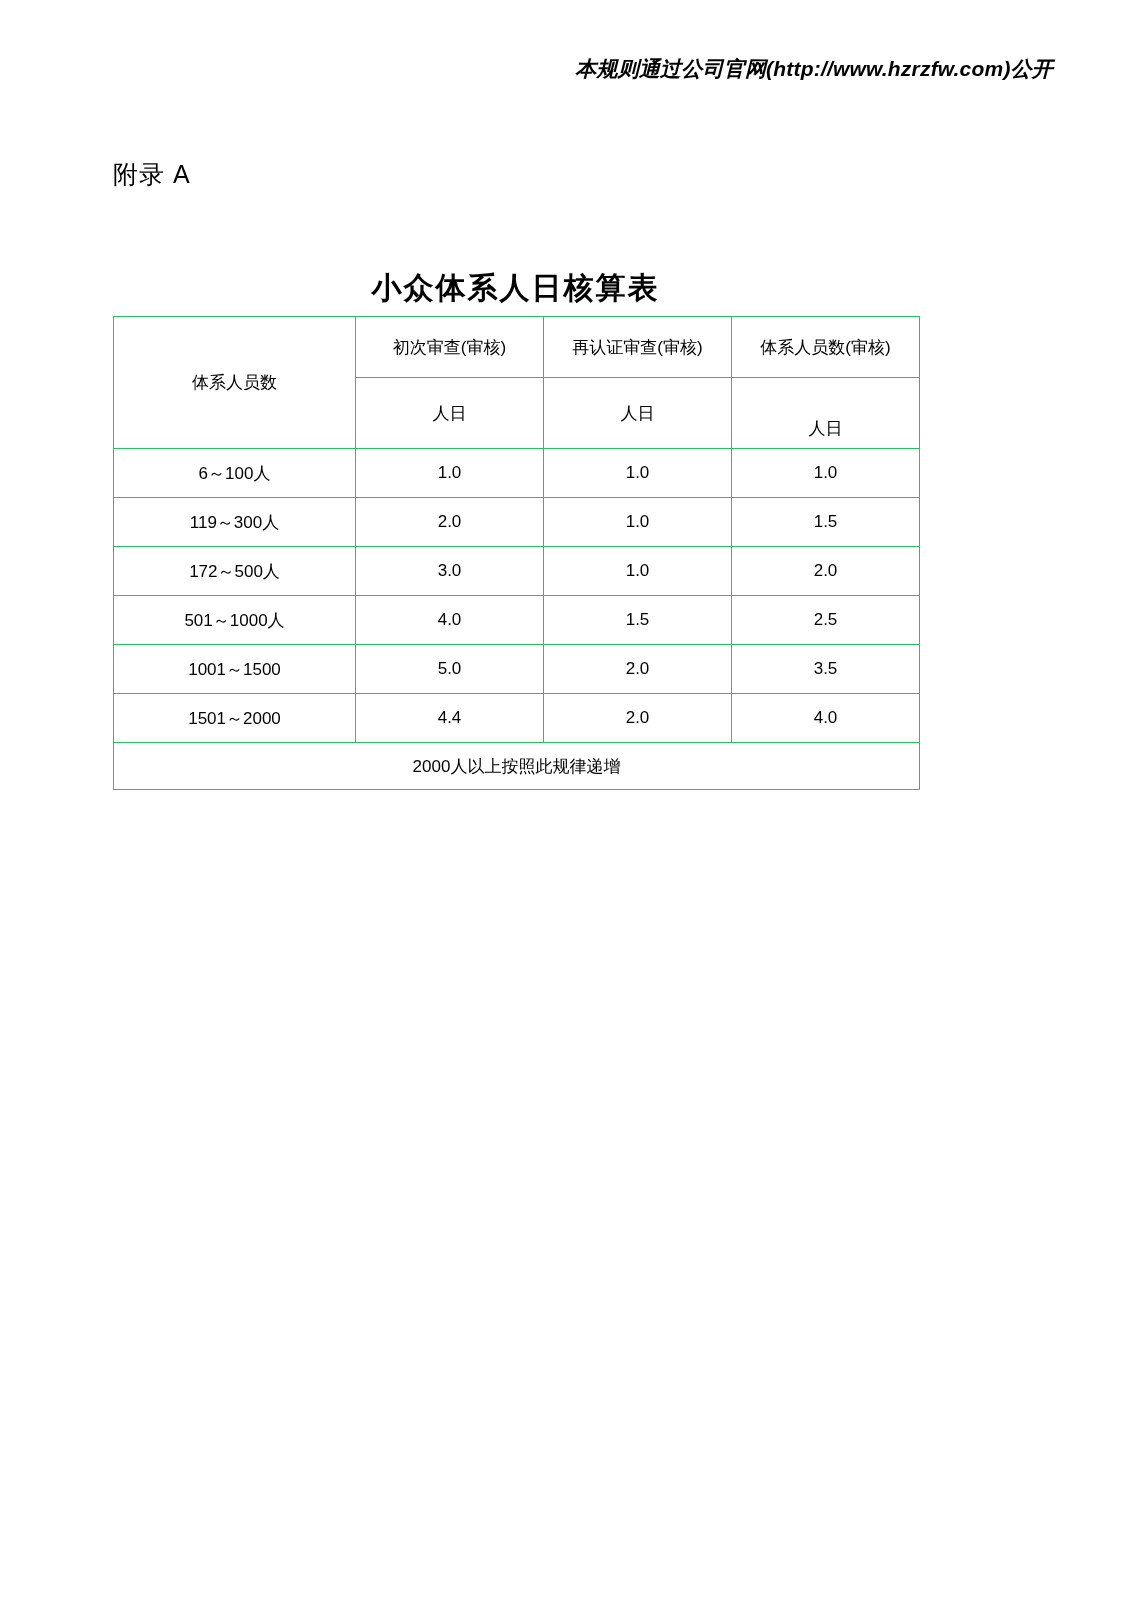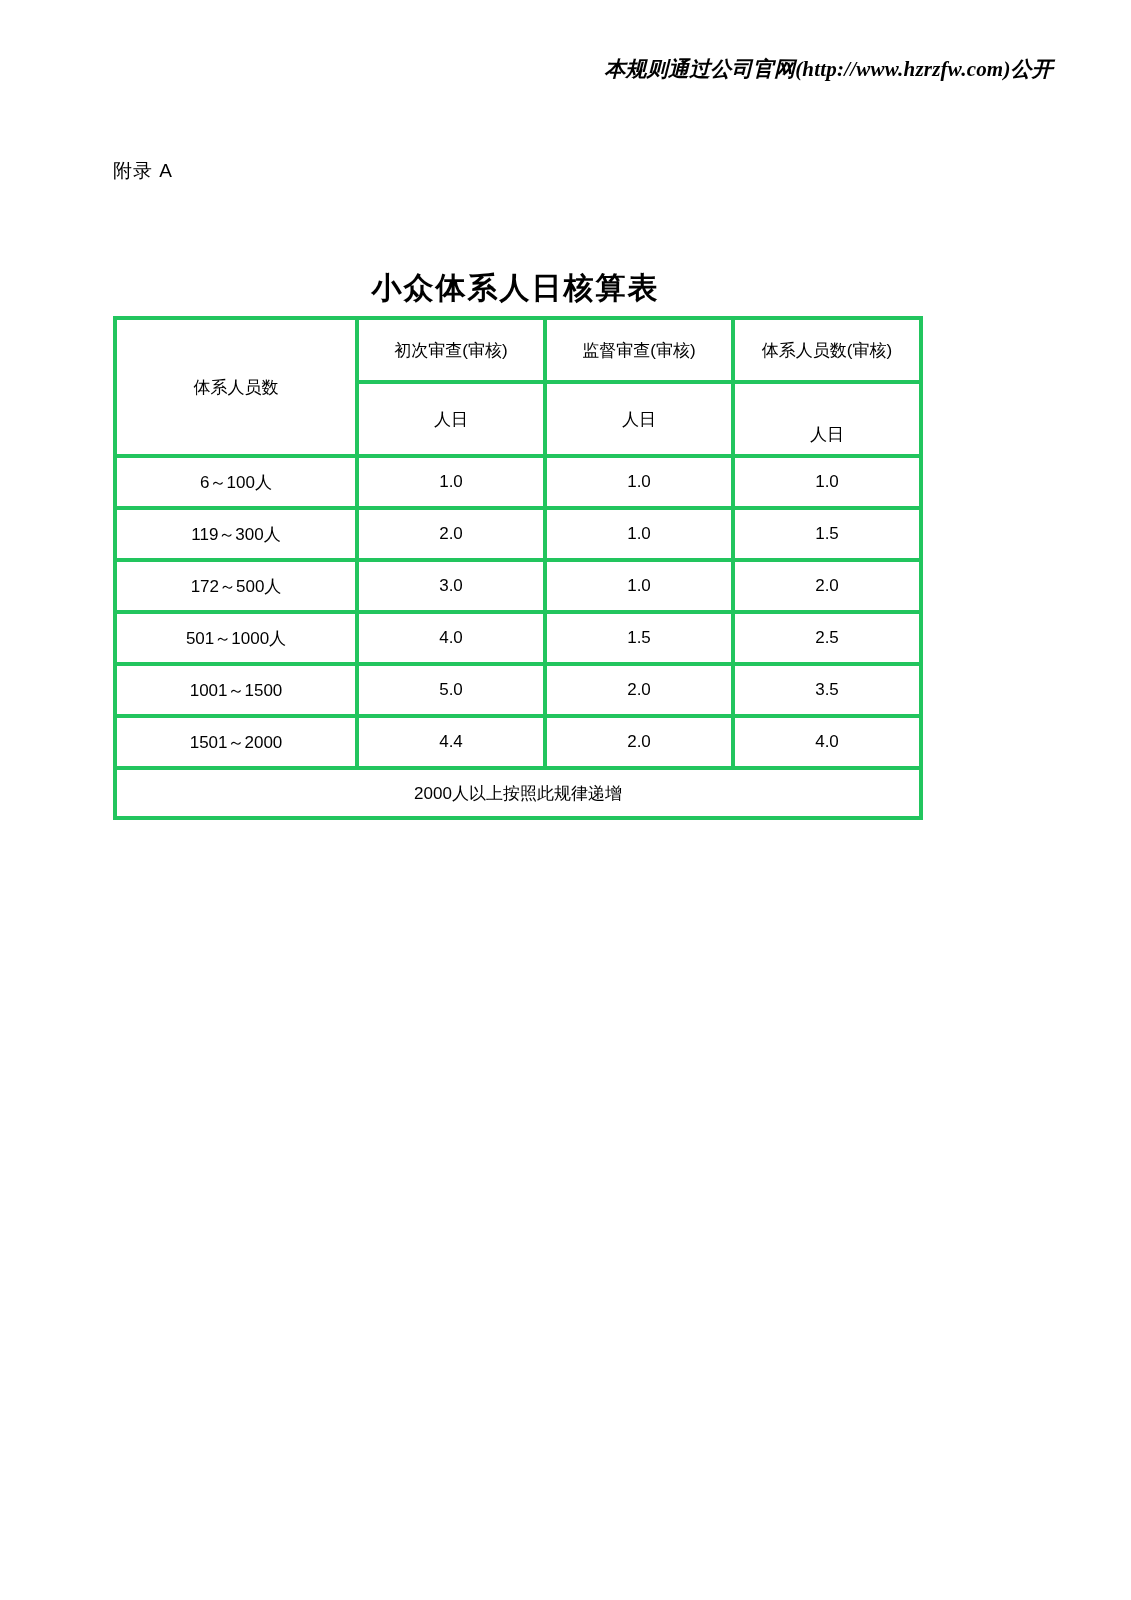--- a/index.html
+++ b/index.html
@@ -18,33 +18,33 @@
   .page {
     position: relative;
     width: 1131px;
     height: 1600px;
     box-sizing: border-box;
   }
   .header-note {
     position: absolute;
     top: 55px;
     right: 78px;
-    font-family: Liberation Serif, serif;
+    font-family: Liberation Sans, sans-serif;
     font-style: italic;
     font-weight: bold;
     font-size: 21px;
     letter-spacing: 0.2px;
     white-space: nowrap;
   }
   .appendix-label {
     position: absolute;
     top: 158px;
     left: 113px;
     font-family: "Liberation Sans", sans-serif;
-    font-size: 19px;
+    font-size: 25px;
     letter-spacing: 1px;
   }
   .doc-title {
     position: absolute;
     top: 268px;
     left: 0;
     width: 1031px;
     text-align: center;
     font-family: "Liberation Sans", sans-serif;
     font-size: 30px;
@@ -56,21 +56,21 @@
     top: 316px;
     left: 113px;
     width: 806px;
   }
   table.daytable {
     border-collapse: collapse;
     width: 806px;
     table-layout: fixed;
   }
   table.daytable td {
-    border: 4px solid #22c55e;
+    border: 1px solid #22c55e;
     text-align: center;
     vertical-align: middle;
     font-family: "Liberation Sans", sans-serif;
     font-size: 17px;
     padding: 0;
   }
   td.hdr-group {
     height: 60px;
     font-size: 17px;
   }
@@ -119,21 +119,21 @@
       <colgroup>
         <col class="col1">
           <col class="col2">
           <col class="col3">
           <col class="col4">
       </colgroup>
       <tbody>
         <tr>
           <td class="hdr-left" rowspan="2">体系人员数</td>
           <td class="hdr-group">初次审查(审核)</td>
-          <td class="hdr-group">监督审查(审核)</td>
+          <td class="hdr-group">再认证审查(审核)</td>
           <td class="hdr-group">体系人员数(审核)</td>
         </tr>
         <tr>
           <td class="hdr-unit">人日</td>
           <td class="hdr-unit">人日</td>
           <td class="hdr-unit low">人日</td>
         </tr>
 
         <tr>
           <td class="rowlabel">6～100人</td>

